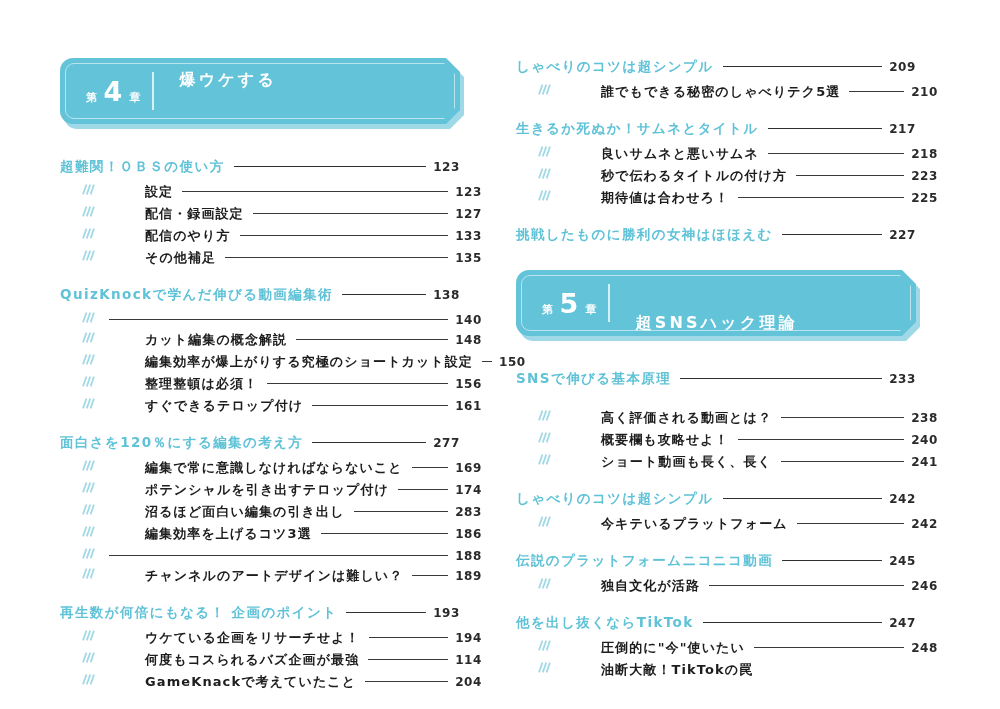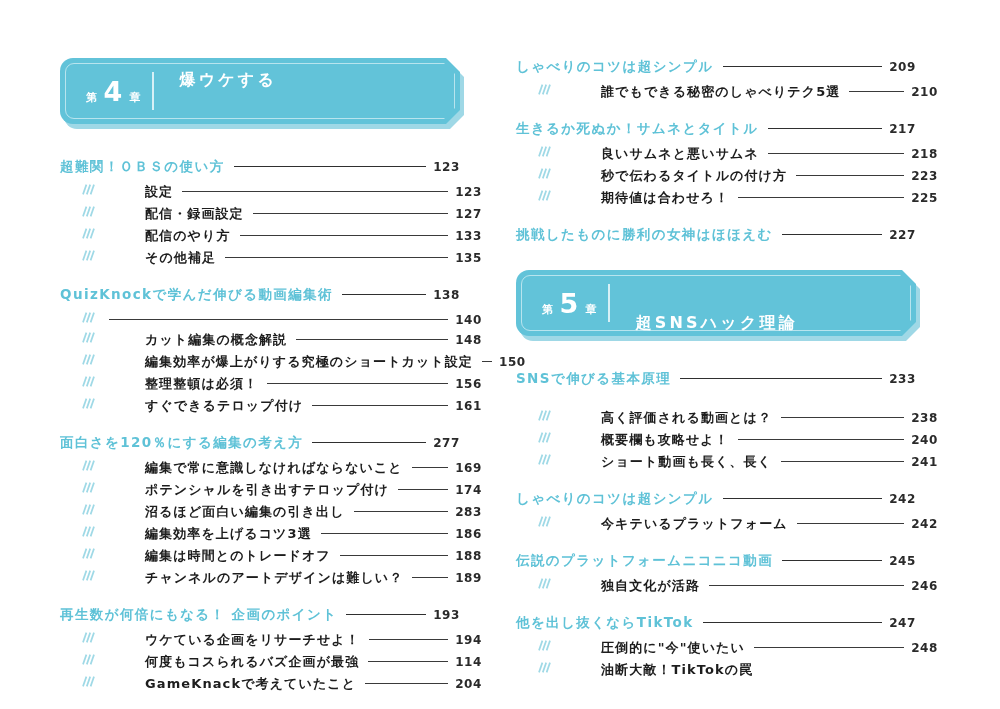--- a/index.html
+++ b/index.html
@@ -353,21 +353,20 @@
             <span class="label">編集効率を上げるコツ3選</span>
             <span class="leader"></span>
             <span class="pageno">186</span>
           </div>
           <div class="toc-row toc-sub">
             <span class="bullet-icon"><svg viewBox="0 0 15 11" width="15" height="11" aria-hidden="true">
                 <path d="M4.4 0.6 L1.0 10.4" stroke="#9fd9e6" stroke-width="1.7" fill="none"></path>
                 <path d="M8.2 0.6 L4.8 10.4" stroke="#9fd9e6" stroke-width="1.7" fill="none"></path>
                 <path d="M12.0 0.6 L8.6 10.4" stroke="#9fd9e6" stroke-width="1.7" fill="none"></path>
               </svg></span>
-            <span class="label">編集は時間とのトレードオフ</span>
             <span class="leader"></span>
             <span class="pageno">188</span>
           </div>
           <div class="toc-row toc-sub">
             <span class="bullet-icon"><svg viewBox="0 0 15 11" width="15" height="11" aria-hidden="true">
                 <path d="M4.4 0.6 L1.0 10.4" stroke="#9fd9e6" stroke-width="1.7" fill="none"></path>
                 <path d="M8.2 0.6 L4.8 10.4" stroke="#9fd9e6" stroke-width="1.7" fill="none"></path>
                 <path d="M12.0 0.6 L8.6 10.4" stroke="#9fd9e6" stroke-width="1.7" fill="none"></path>
               </svg></span>
             <span class="label">チャンネルのアートデザインは難しい？</span>

